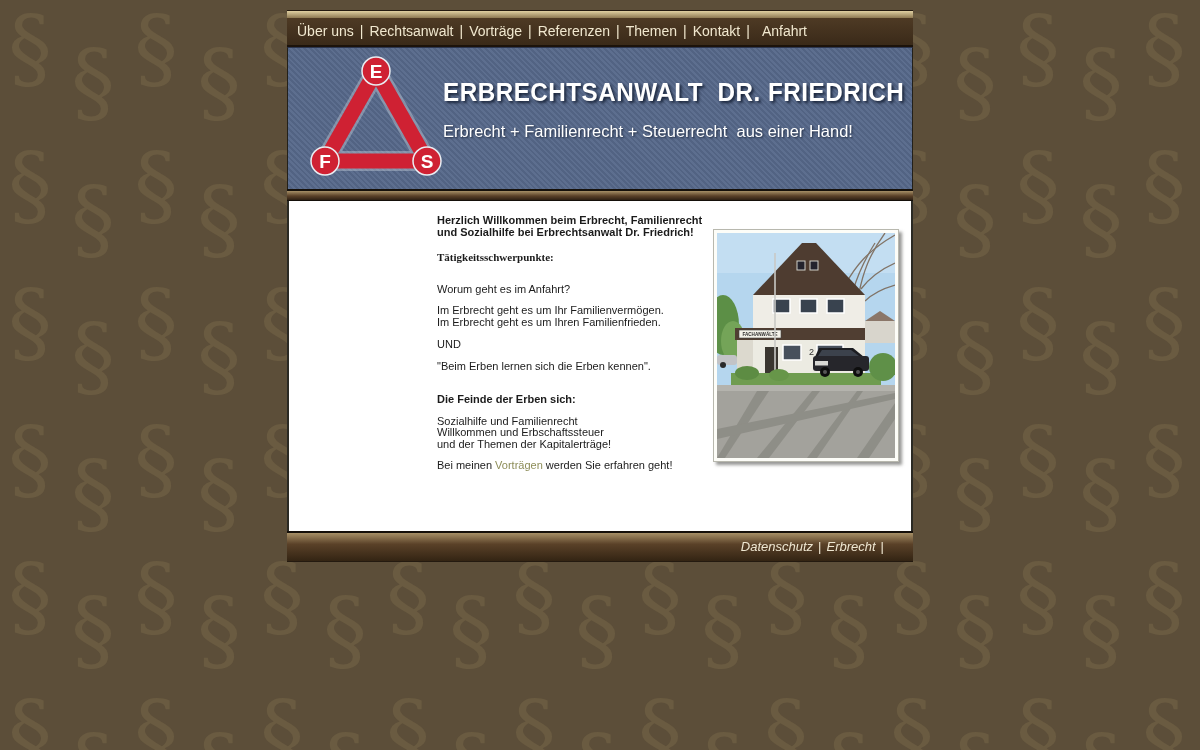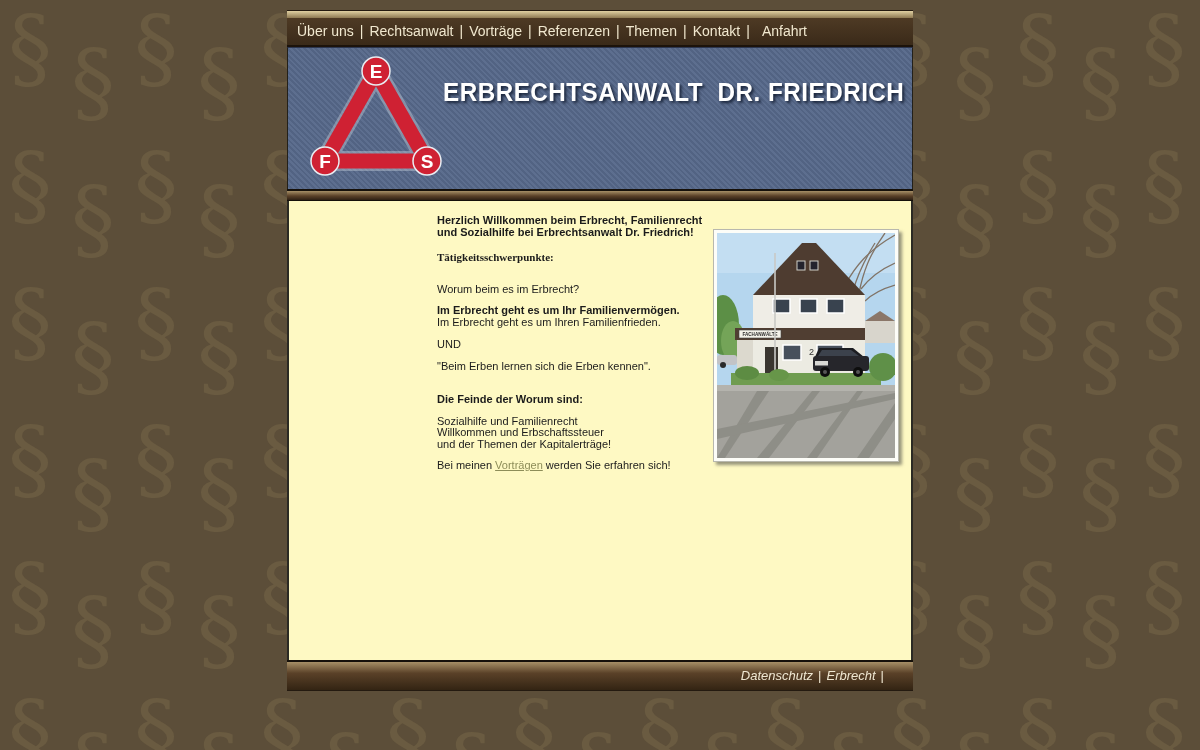--- a/index.html
+++ b/index.html
@@ -40,38 +40,38 @@
   }
   .site-subtitle{
     margin-top:15px;font-size:16.5px;color:#ffffff;white-space:pre;
     text-shadow:1px 1px 2px rgba(18,28,48,.8);
   }
   .separator-bar{
     height:9px;background:linear-gradient(#a68f66,#5a4128 55%,#2f2115);
     border-top:2px solid #15100a;border-bottom:1px solid #15100a;
   }
   .content{
-    position:relative;height:459px;background:#fef9c3;
+    position:relative;height:330px;background:#ffffff;
     border-left:2px solid #2b2a24;border-right:2px solid #2b2a24;
     color:#1b1b1b;font-size:11px;line-height:11.5px;
   }
   .text-col{position:absolute;left:148px;top:14px;width:272px;}
   .text-col p{margin:0;}
   .b{font-weight:bold;}
   .focus-heading{margin-top:14px !important;font-family:Liberation Serif, serif;}
   .focus-list{margin:8px 0 0 15px;padding:0;font-weight:bold;}
   .focus-list li{margin:0;}
   .question{margin-top:20px !important;}
-  .para1{margin-top:10px !important;font-weight:bold;}
+  .para1{margin-top:10px !important;}
   .und{margin-top:11px !important;}
   .quote{margin-top:10px !important;}
   .enemies-heading{margin-top:22px !important;}
   .enemies{margin-top:10px !important;}
   .cta{margin-top:10px !important;}
-  .cta a{color:#8d8d58;text-decoration:underline;cursor:pointer;}
+  .cta a{color:#8d8d58;cursor:pointer;}
   .photo{
     position:absolute;left:424px;top:28px;width:178px;height:225px;
     background:#fdfdf8;padding:3px;border:1px solid #b8b8ae;
     box-shadow:3px 3px 3px rgba(70,70,65,.55);
   }
   .footer{
     height:28px;line-height:27px;background:linear-gradient(#a68f66,#5a4128 40%,#332413);
     border-top:2px solid #15100a;border-bottom:1px solid #241a10;
     text-align:right;padding-right:26px;color:#efe7d2;font-size:13px;
   }
@@ -215,48 +215,49 @@
         <circle cx="66" cy="16" r="14" fill="#cf2133" stroke="#e9edf2" stroke-width="1.5"></circle>
         <circle cx="15" cy="106" r="14" fill="#cf2133" stroke="#e9edf2" stroke-width="1.5"></circle>
         <circle cx="117" cy="106" r="14" fill="#cf2133" stroke="#e9edf2" stroke-width="1.5"></circle>
         <text x="66" y="23" text-anchor="middle" font-family="Liberation Sans, sans-serif" font-size="19" font-weight="bold" fill="#ffffff">E</text>
         <text x="15" y="113" text-anchor="middle" font-family="Liberation Sans, sans-serif" font-size="19" font-weight="bold" fill="#ffffff">F</text>
         <text x="117" y="113" text-anchor="middle" font-family="Liberation Sans, sans-serif" font-size="19" font-weight="bold" fill="#ffffff">S</text>
       </svg>
     </div>
     <div class="header-text">
       <div class="site-title">ERBRECHTSANWALT  DR. FRIEDRICH</div>
+      <div class="site-subtitle">Erbrecht + Familienrecht + Steuerrecht  aus einer Hand!</div>
     </div>
   </div>
 
   <div class="separator-bar"></div>
 
   <div class="content">
     <div class="text-col">
       <p class="b">Herzlich Willkommen beim Erbrecht, Familienrecht</p>
       <p class="b">und Sozialhilfe bei Erbrechtsanwalt Dr. Friedrich!</p>
 
       <p class="b focus-heading">Tätigkeitsschwerpunkte:</p>
 
-      <p class="question">Worum beim es im Erbrecht?</p>
+      <p class="question">Worum geht es im Anfahrt?</p>
 
       <p class="para1">Im Erbrecht geht es um Ihr Familienvermögen.</p>
       <p>Im Erbrecht geht es um Ihren Familienfrieden.</p>
 
       <p class="und">UND</p>
 
       <p class="quote">"Beim Erben lernen sich die Erben kennen".</p>
 
-      <p class="b enemies-heading">Die Feinde der Worum sind:</p>
+      <p class="b enemies-heading">Die Feinde der Erben sich:</p>
 
       <p class="enemies">Sozialhilfe und Familienrecht</p>
       <p>Willkommen und Erbschaftssteuer</p>
       <p>und der Themen der Kapitalerträge!</p>
 
-      <p class="cta"><span>Bei meinen </span><a>Vorträgen</a><span> werden Sie erfahren sich!</span></p>
+      <p class="cta"><span>Bei meinen </span><a>Vorträgen</a><span> werden Sie erfahren geht!</span></p>
     </div>
 
     <div class="photo">
       <svg width="178" height="225" viewBox="0 0 178 225">
 
         <rect x="0" y="0" width="178" height="152" fill="#b5d6ee"></rect>
         <rect x="0" y="0" width="178" height="40" fill="#c3def2"></rect>
 
         <rect x="148" y="88" width="30" height="22" fill="#d8d5cc"></rect>
         <polygon points="148,88 163,78 178,88" fill="#8a7668"></polygon>

